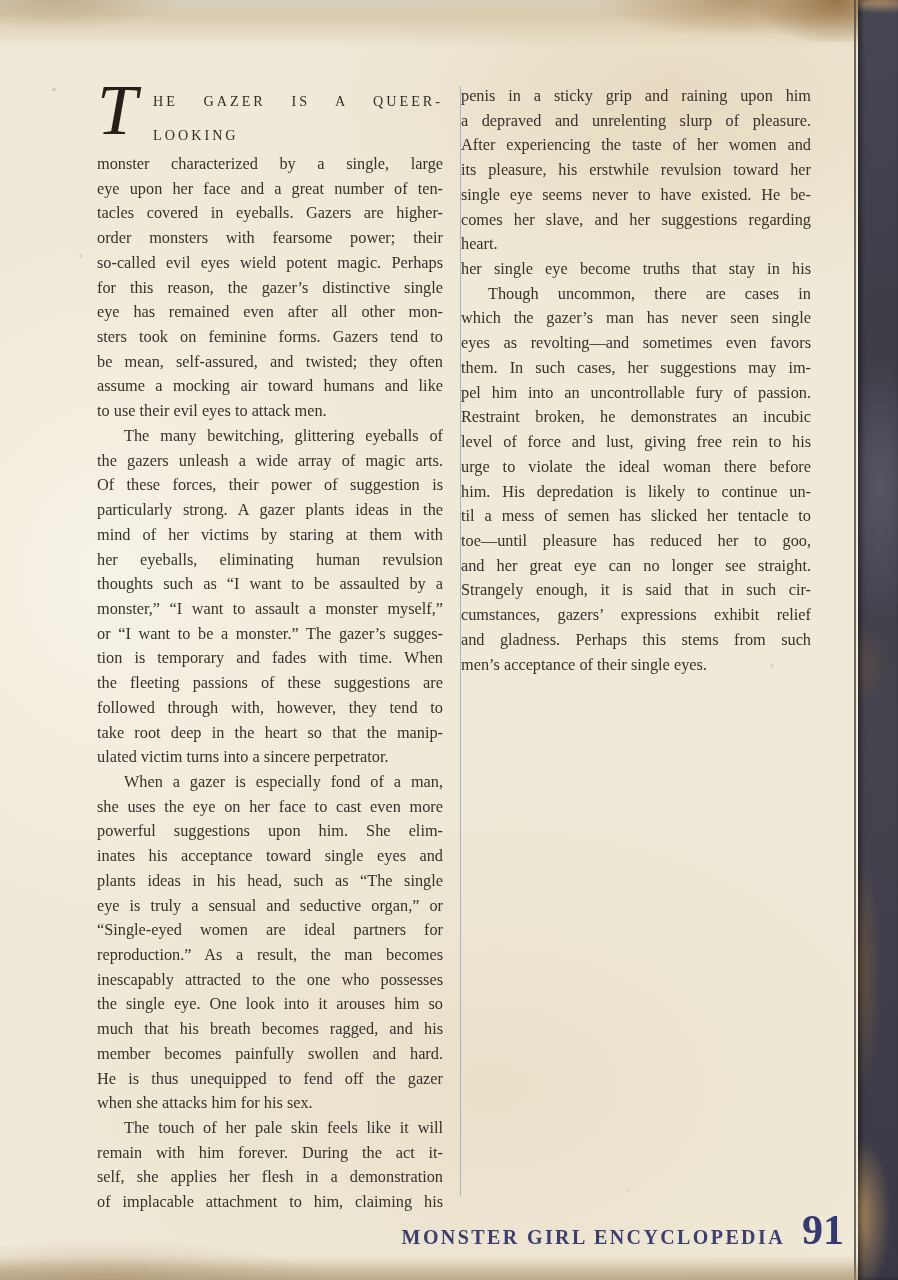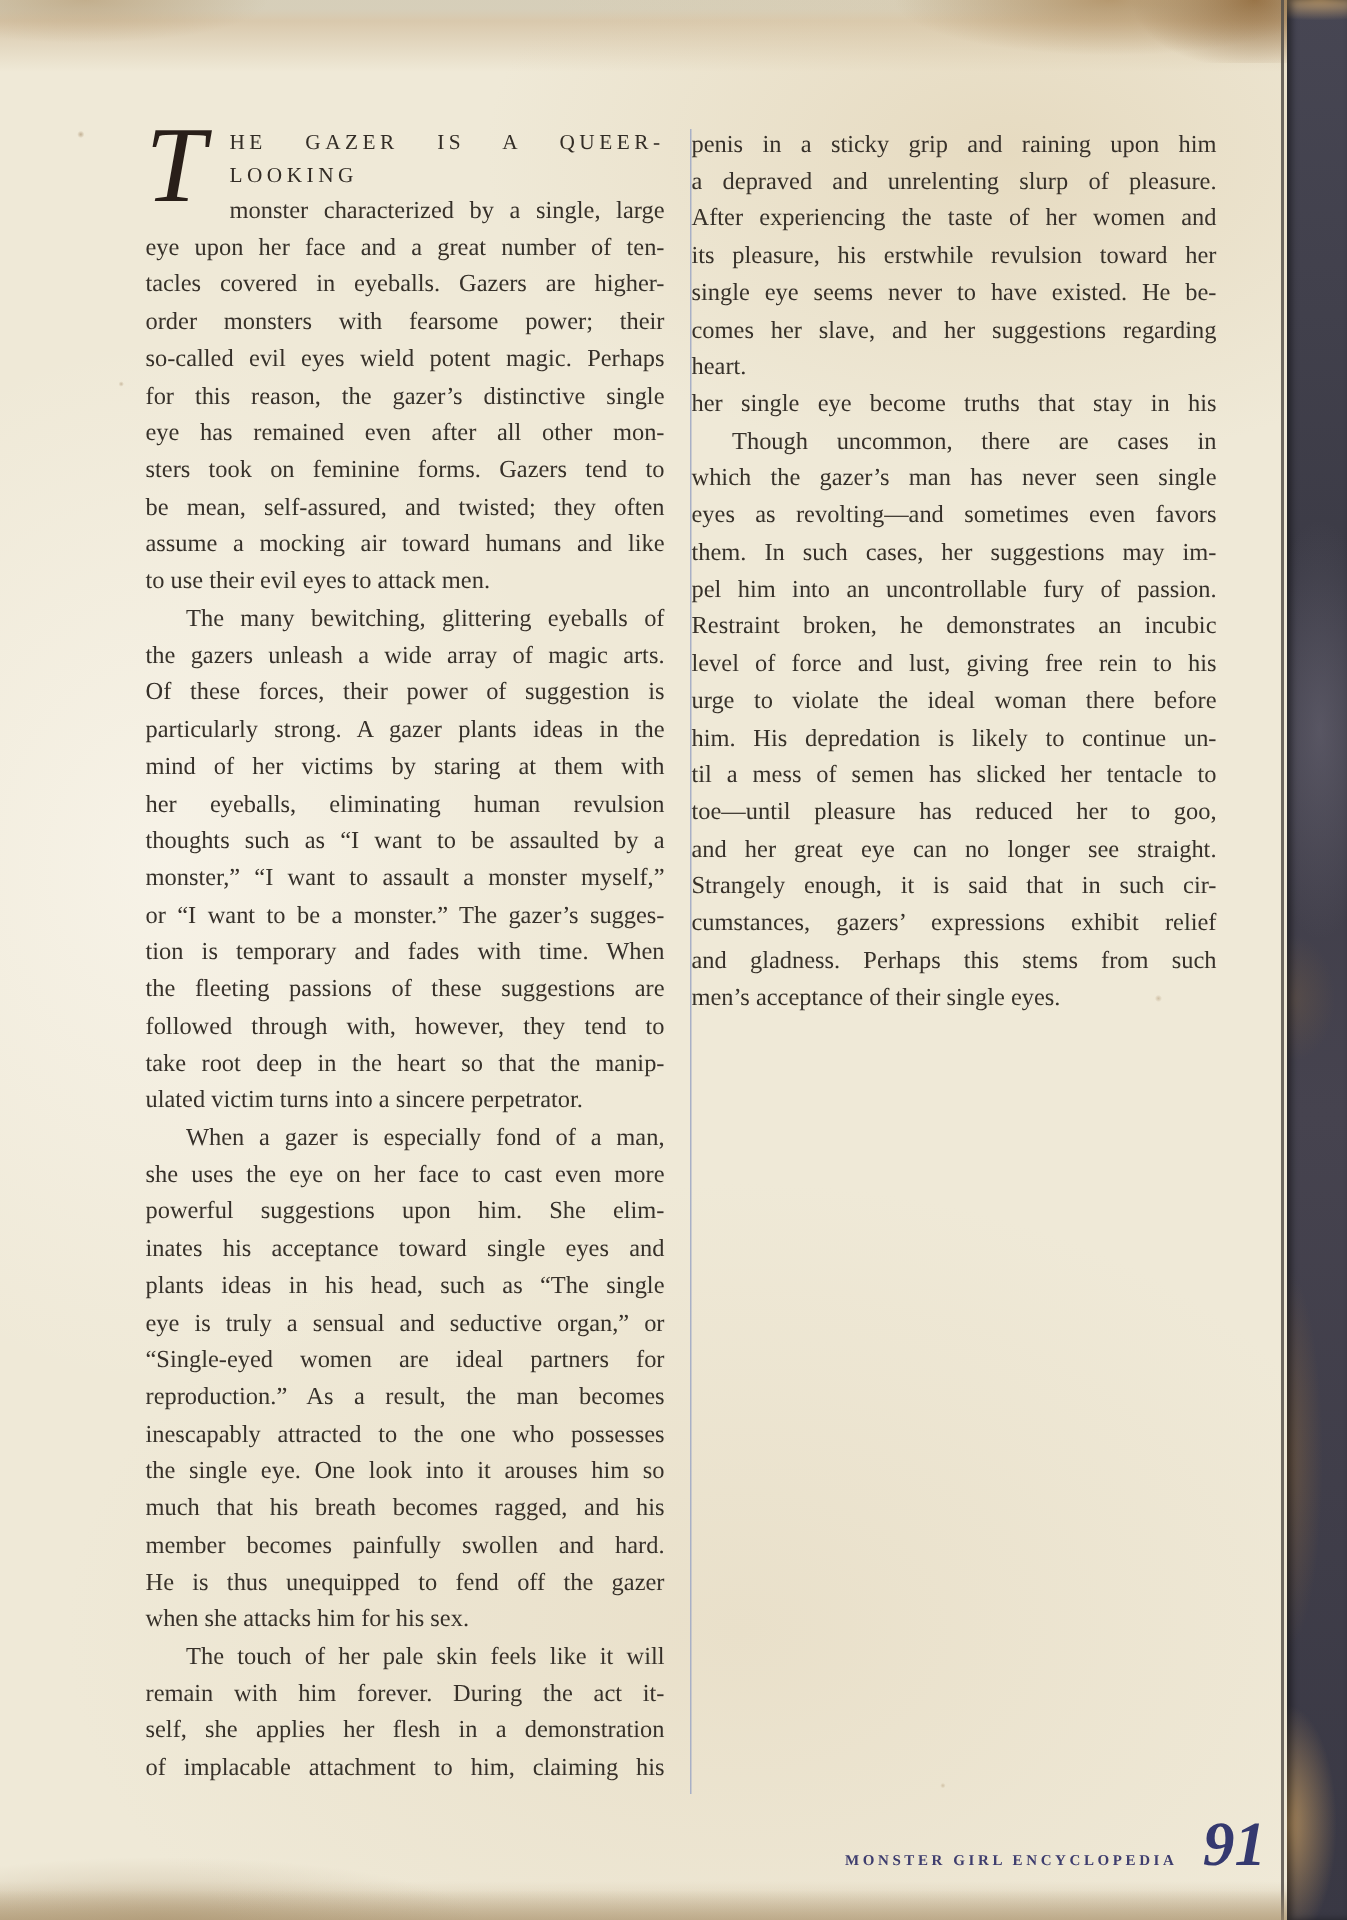--- a/index.html
+++ b/index.html
@@ -57,31 +57,31 @@
   .para:not(.cont) .lines .line:last-child{text-align-last:left;}
   .para.indent .lines .line:first-child{text-indent:27px;}
   .it{}
   .dropcap{
     float:left;width:56px;height:49px;padding:3px 6px 0 0;box-sizing:border-box;
     font-style:italic;font-size:72px;line-height:46px;color:#291f19;
     text-align:left;
   }
   .leadin{
     font-size:14.2px;letter-spacing:3px;word-spacing:5px;
-    line-height:22px;min-height:24.72px;
+    line-height:34px;min-height:24.72px;
     text-align:justify;text-align-last:justify;color:#332d26;
   }
   .footer{
     position:absolute;top:1206px;right:54px;display:flex;align-items:baseline;gap:17px;
   }
   .footer-title{
-    color:var(--accent,#3e3d6e);font-size:10px;letter-spacing:2.4px;font-weight:600;
+    color:var(--accent,#3e3d6e);font-size:20px;letter-spacing:2.4px;font-weight:600;
   }
   .footer-page{
-    color:var(--page_number_blue,#35396f);font-style:italic;font-weight:700;font-size:42px;
+    color:var(--page_number_blue,#35396f);font-weight:700;font-size:42px;
   }
 </style>
 </head>
 <body>
 
 <div class="page">
 
   <div class="top-left-patch"></div>
   <div class="top-right-patch"></div>
   <div class="edge-line"></div>

